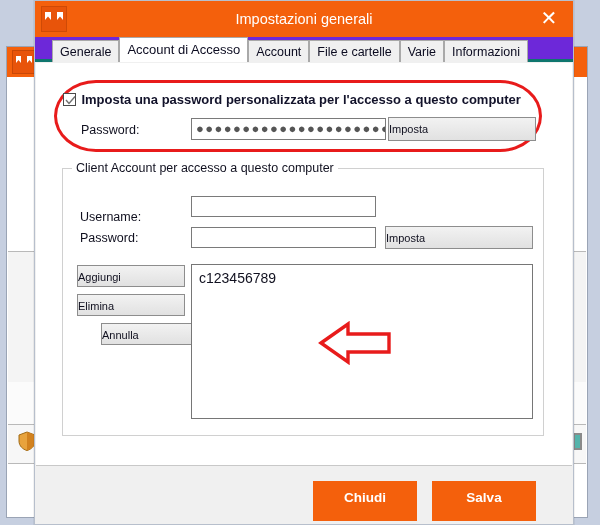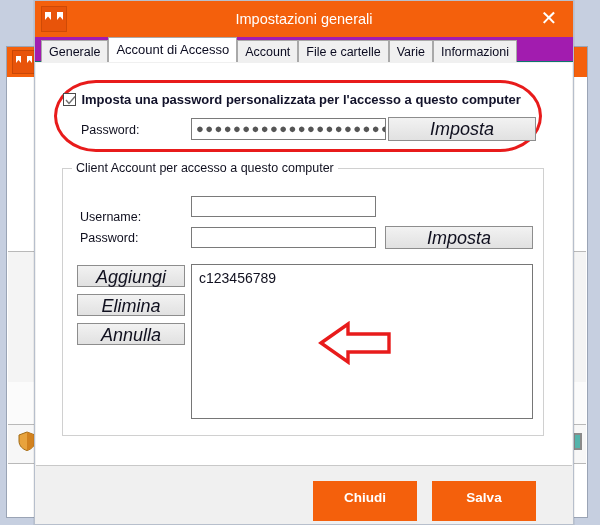--- a/index.html
+++ b/index.html
@@ -93,23 +93,23 @@
     position: absolute; right: 12px; top: 6px;
     width: 24px; height: 24px; color: #fff;
     font-size: 20px; line-height: 23px; text-align: center;
     cursor: default;
   }
 
   
   #tabstrip {
     position: relative;
     height: 25px;
-    background: #a21caf;
-    border-bottom: 1px solid #0f766e;
-    padding-left: 6px;
+    background: #6d28d9;
+    border-bottom: 3px solid #0f766e;
+    padding-left: 17px;
     box-sizing: border-box;
     white-space: nowrap;
   }
   .tab {
     display: inline-block;
     height: 22px; line-height: 22px;
     padding: 0 7px;
     margin-top: 3px;
     font-size: 12.5px;
     color: #0b0b20;
@@ -171,25 +171,24 @@
     padding-left: 4px;
   }
   #pw1-btn {
     position: absolute; left: 352px; top: 54px;
     width: 148px; height: 24px;
   }
   .winbtn {
     background: linear-gradient(#f2f2f2, #e1e1e1);
     border: 1px solid #8d8d8d;
     box-sizing: border-box;
-    font-size: 18px; color: #10101f;
-    text-align: center;
+    font-size: 11px; color: #10101f;
+    text-align: left;
     line-height: 22px;
     cursor: default;
-    font-style: italic;
   }
 
   
   #groupbox {
     position: absolute;
     left: 26px; top: 105px;
     width: 482px; height: 268px;
     border: 1px solid #d0d0d0;
     box-sizing: border-box;
   }
@@ -208,21 +207,21 @@
   #pw2-input {
     position: absolute; left: 128px; top: 58px;
     width: 185px; height: 21px;
     border: 1px solid #7a7a7a; background: #fff; box-sizing: border-box;
   }
   #pw2-btn { position: absolute; left: 322px; top: 57px; width: 148px; height: 23px; }
 
   .sidebtn { position: absolute; left: 14px; width: 108px; height: 22px; }
   #btn-add { top: 96px; }
   #btn-del { top: 125px; }
-  #btn-cancel { top: 154px; }
+  #btn-cancel { top: 154px; margin-left: 24px; }
 
   #listbox {
     position: absolute; left: 128px; top: 95px;
     width: 342px; height: 155px;
     border: 1px solid #767676; background: #fff;
     box-sizing: border-box;
   }
   #list-item-0 {
     position: absolute; left: 7px; top: 5px;
     font-size: 14px; color: #10101f;

